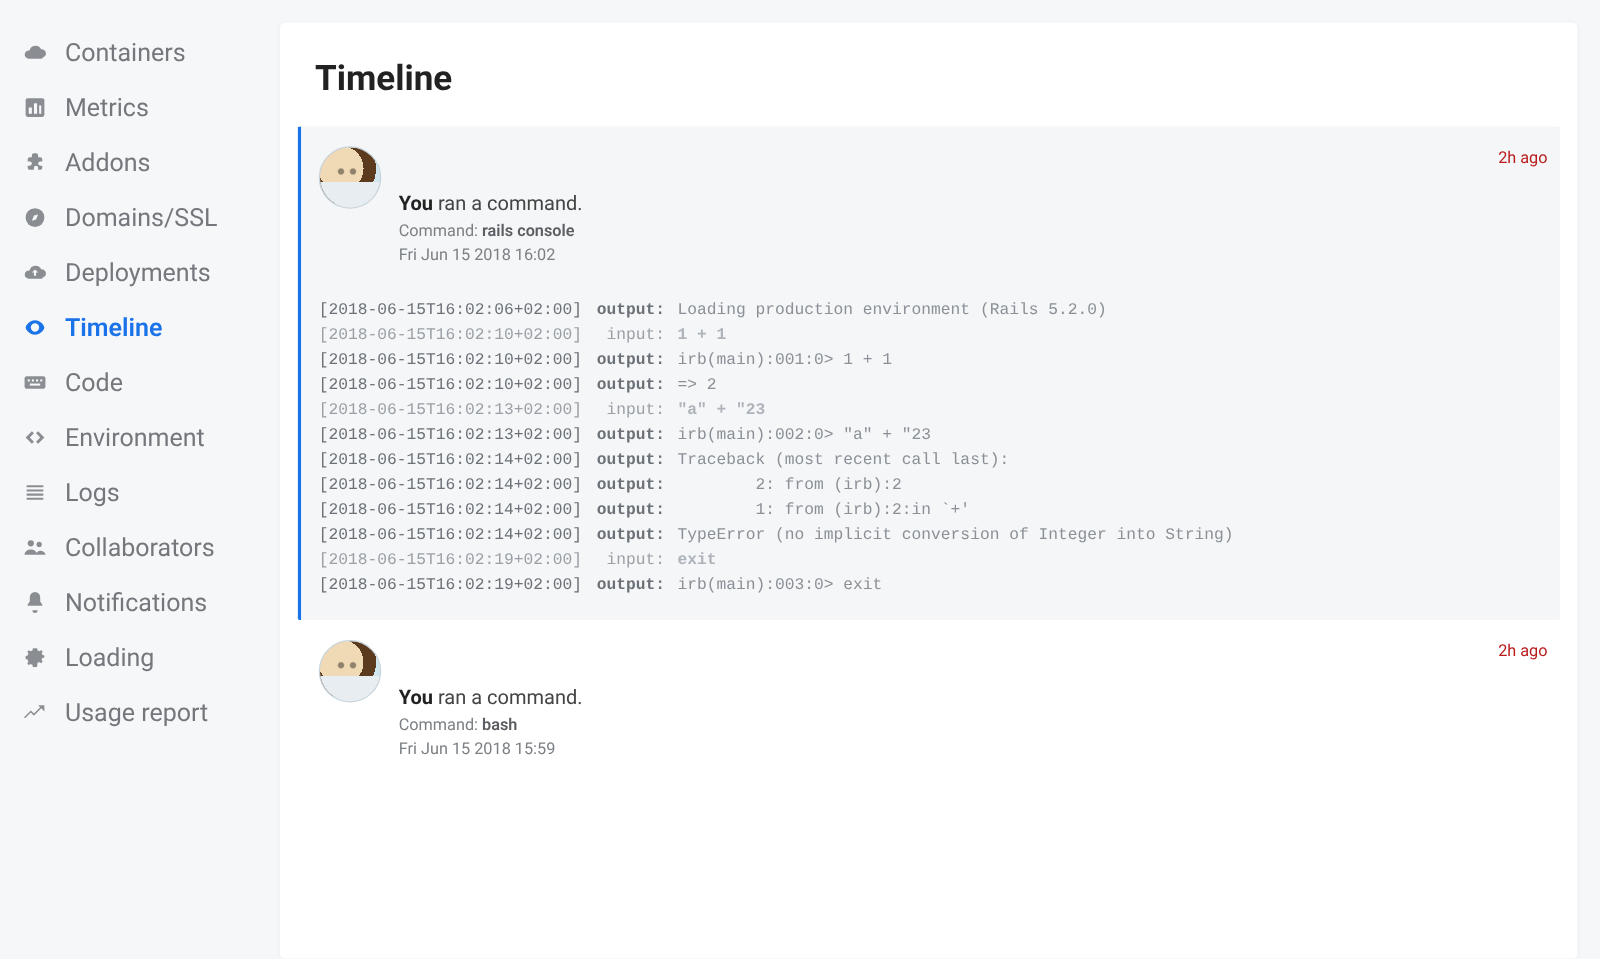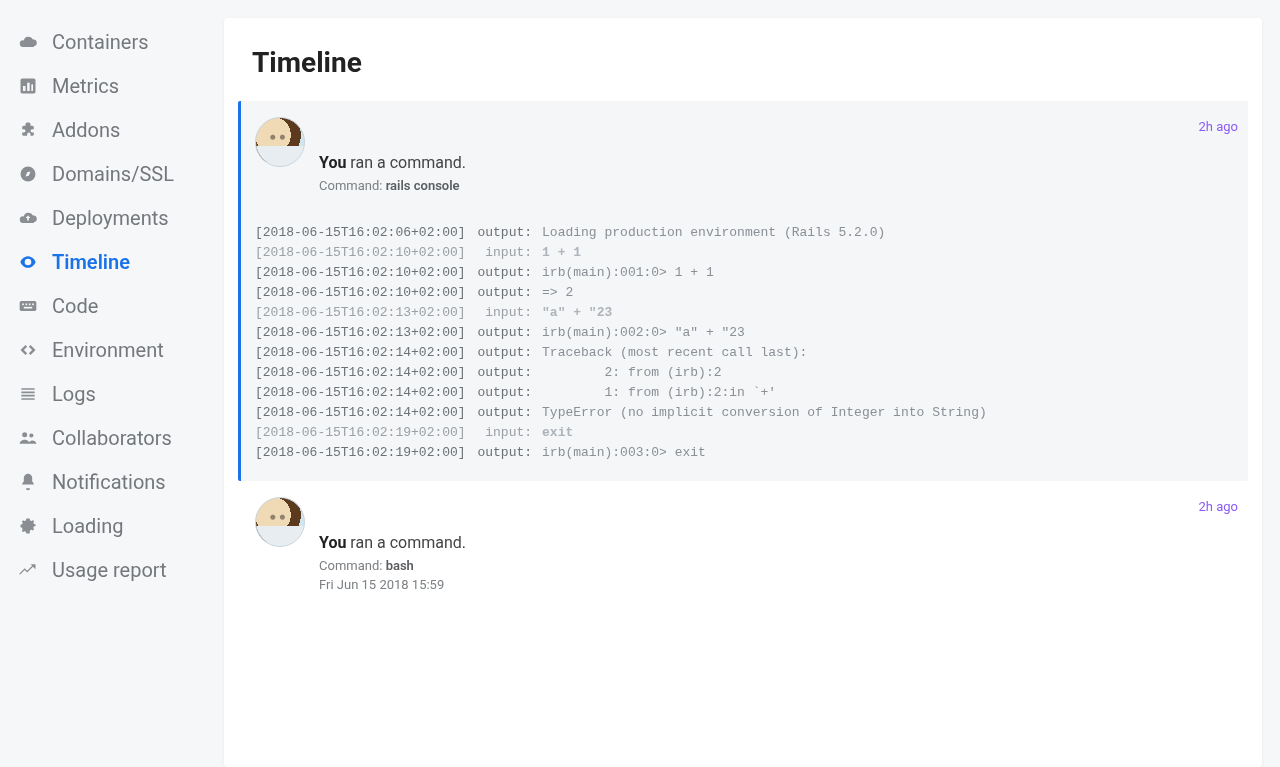--- a/index.html
+++ b/index.html
@@ -74,34 +74,34 @@
     radial-gradient(circle at 35% 40%, rgba(0,0,0,0.4) 0 2px, transparent 3px),
     radial-gradient(circle at 55% 40%, rgba(0,0,0,0.4) 0 2px, transparent 3px),
     linear-gradient(#0000 58%, #e7edf1 58%);
 }
 .event-meta { flex: 1; margin-top: 36px; }
 .event-title { font-size: 16px; color: #444; margin-bottom: 6px; }
 .event-title .who { font-weight: 700; color: #222; }
 .event-sub { font-size: 13px; color: #7c8084; margin-bottom: 4px; }
 .event-sub .cmd { font-weight: 600; color: #5a5e62; }
 .event-time { font-size: 13px; color: #7c8084; }
-.event-rel { font-size: 13px; color: #8b5cf6; white-space: nowrap; padding-top: 2px; }
+.event-rel { font-size: 13px; color: #b91c1c; white-space: nowrap; padding-top: 2px; }
 .console {
   margin-top: 24px;
   font-family: "SFMono-Regular", Consolas, "Liberation Mono", Menlo, monospace;
   font-size: 13px;
   line-height: 20px;
   color: #6b7176;
   white-space: pre;
   overflow-x: auto;
   padding: 2px 0;
 }
 .console-row { display: flex; }
 .ts { color: #6b7176; }
-.io-out { color: #6b7176; font-weight: 400; }
+.io-out { color: #6b7176; font-weight: 700; }
 .io-in  { color: #9aa0a5; }
 .content-out { color: #8a9096; margin-left: 10px; }
 .content-in  { color: #aeb4b9; margin-left: 10px; font-weight: bold; }
 .io-in .bracket, .row-in .ts, .row-in .io-label { color:#9aa0a5; }
 </style>
 </head>
 <body>
 
 <div class="layout">
   <nav class="sidebar" id="sidebar">
@@ -226,20 +226,21 @@
     </nav>
   <main class="main">
     <h1 class="page-title">Timeline</h1>
     <div class="events" id="events">
         <div class="event expanded">
           <div class="event-header">
             <div class="avatar"></div>
             <div class="event-meta">
               <div class="event-title"><span class="who">You</span> <span> ran a command.</span></div>
               <div class="event-sub"><span>Command: </span><span class="cmd">rails console</span></div>
+              <div class="event-time">Fri Jun 15 2018 16:02</div>
             </div>
             <div class="event-rel">2h ago</div>
           </div>
           <div class="console"><div class="console-row row-out"><span class="ts">[2018-06-15T16:02:06+02:00]</span><span class="io-out" style="margin-left: 4px;"> output:</span>  <span class="content-out">Loading production environment (Rails 5.2.0)</span></div><div class="console-row row-in"><span class="ts io-in">[2018-06-15T16:02:10+02:00]</span><span class="io-in" style="margin-left: 4px;">  input:</span>  <span class="content-in">1 + 1</span></div><div class="console-row row-out"><span class="ts">[2018-06-15T16:02:10+02:00]</span><span class="io-out" style="margin-left: 4px;"> output:</span>  <span class="content-out">irb(main):001:0&gt; 1 + 1</span></div><div class="console-row row-out"><span class="ts">[2018-06-15T16:02:10+02:00]</span><span class="io-out" style="margin-left: 4px;"> output:</span>  <span class="content-out">=&gt; 2</span></div><div class="console-row row-in"><span class="ts io-in">[2018-06-15T16:02:13+02:00]</span><span class="io-in" style="margin-left: 4px;">  input:</span>  <span class="content-in">"a" + "23</span></div><div class="console-row row-out"><span class="ts">[2018-06-15T16:02:13+02:00]</span><span class="io-out" style="margin-left: 4px;"> output:</span>  <span class="content-out">irb(main):002:0&gt; "a" + "23</span></div><div class="console-row row-out"><span class="ts">[2018-06-15T16:02:14+02:00]</span><span class="io-out" style="margin-left: 4px;"> output:</span>  <span class="content-out">Traceback (most recent call last):</span></div><div class="console-row row-out"><span class="ts">[2018-06-15T16:02:14+02:00]</span><span class="io-out" style="margin-left: 4px;"> output:</span>  <span class="content-out">        2: from (irb):2</span></div><div class="console-row row-out"><span class="ts">[2018-06-15T16:02:14+02:00]</span><span class="io-out" style="margin-left: 4px;"> output:</span>  <span class="content-out">        1: from (irb):2:in `+'</span></div><div class="console-row row-out"><span class="ts">[2018-06-15T16:02:14+02:00]</span><span class="io-out" style="margin-left: 4px;"> output:</span>  <span class="content-out">TypeError (no implicit conversion of Integer into String)</span></div><div class="console-row row-in"><span class="ts io-in">[2018-06-15T16:02:19+02:00]</span><span class="io-in" style="margin-left: 4px;">  input:</span>  <span class="content-in">exit</span></div><div class="console-row row-out"><span class="ts">[2018-06-15T16:02:19+02:00]</span><span class="io-out" style="margin-left: 4px;"> output:</span>  <span class="content-out">irb(main):003:0&gt; exit</span></div></div>
         </div>
         <div class="event">
           <div class="event-header">
             <div class="avatar"></div>
             <div class="event-meta">
               <div class="event-title"><span class="who">You</span> <span> ran a command.</span></div>

